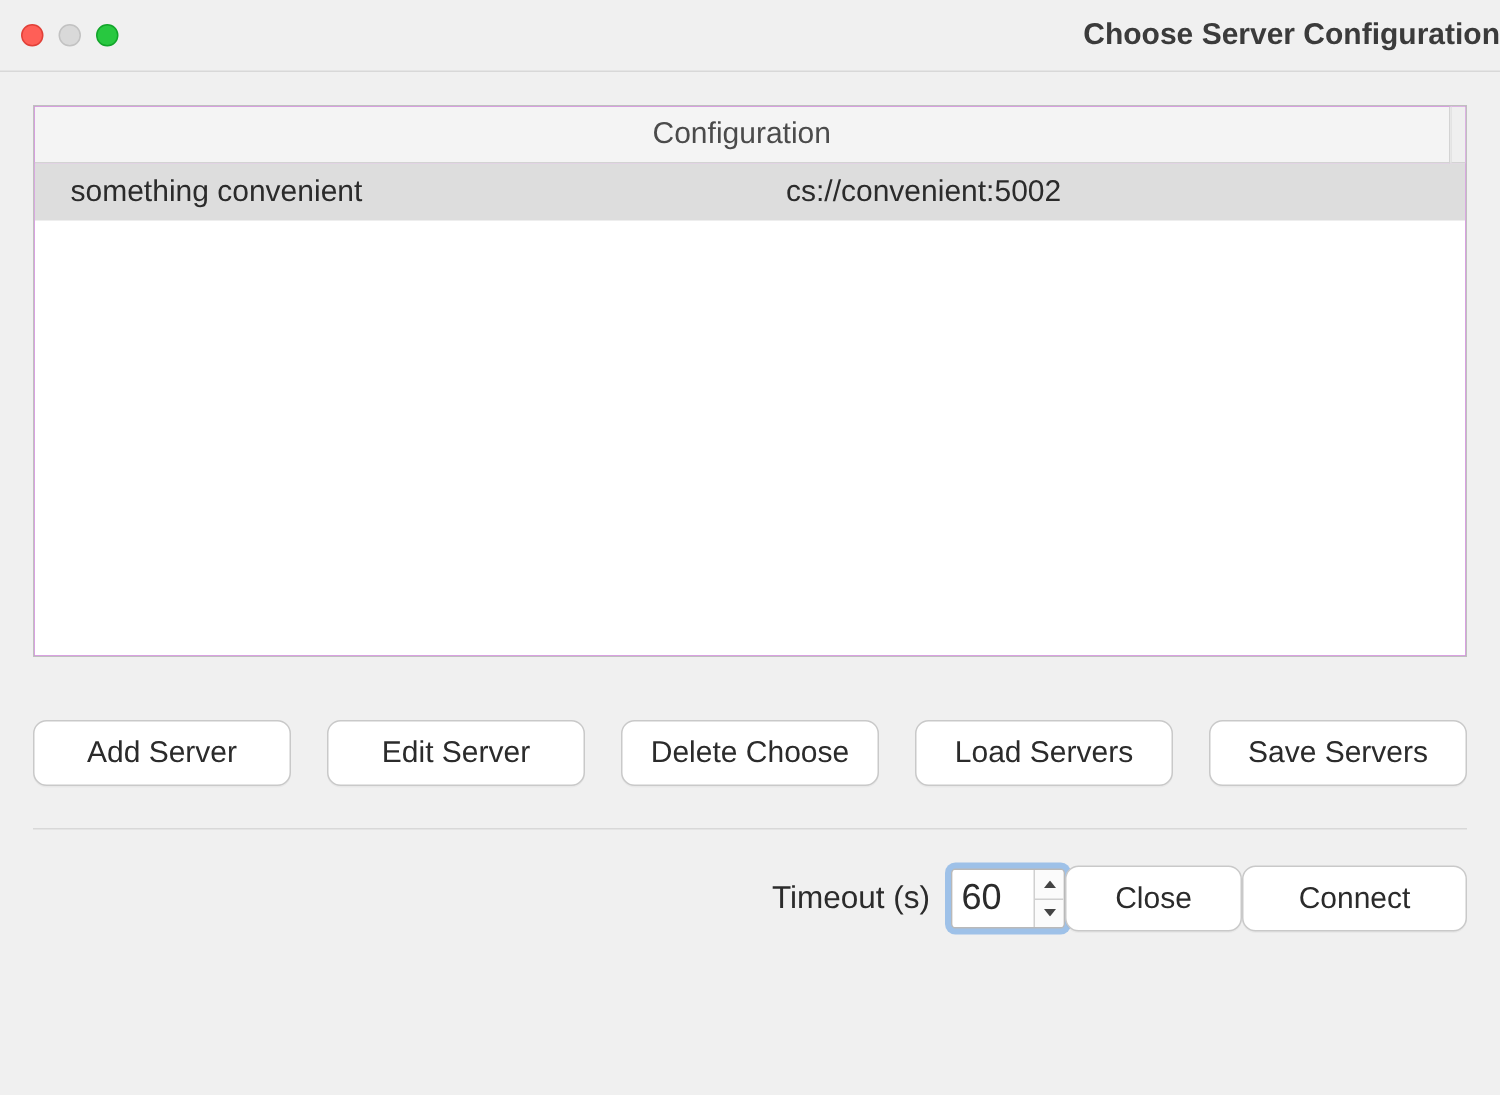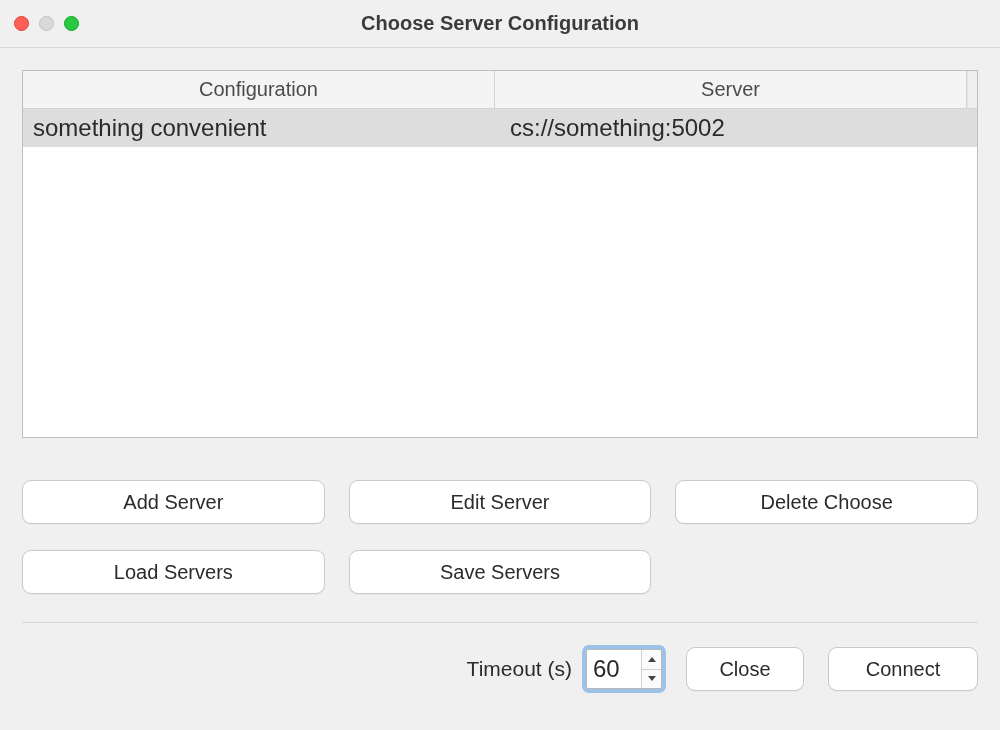--- a/index.html
+++ b/index.html
@@ -28,21 +28,21 @@
       width: 15px;
       height: 15px;
       border-radius: 50%;
     }
     .light.red { background: #ff5f57; border: 0.5px solid #e14038; }
     .light.gray { background: #d9d9d9; border: 0.5px solid #c2c2c2; }
     .light.green { background: #28c840; border: 0.5px solid #12a52a; }
     .window-title {
       position: absolute;
       left: 0; right: 0;
-      text-align: center;
+      text-align: right;
       font-weight: 700;
       font-size: 20px;
       color: #3b3b3b;
       pointer-events: none;
     }
     .content {
       padding: 22px 22px 0 22px;
     }
     .table-wrap {
       border: 1px solid #bfbfbf;
@@ -80,28 +80,28 @@
     .tr {
       display: flex;
       height: 38px;
       align-items: stretch;
     }
     .tr.selected { background: #dddddd; }
     .td {
       flex: 1;
       display: flex;
       align-items: center;
-      padding: 0 10px;
-      font-size: 24px;
+      padding: 0 24px;
+      font-size: 20px;
       color: #2b2b2b;
     }
     .button-grid {
       margin-top: 42px;
       display: grid;
-      grid-template-columns: repeat(3, 1fr);
+      grid-template-columns: repeat(5, 1fr);
       gap: 24px 24px;
       row-gap: 26px;
     }
     .btn {
       height: 44px;
       background: #ffffff;
       border: 1px solid #c9c9c9;
       border-radius: 9px;
       font-size: 20px;
       color: #2b2b2b;
@@ -110,21 +110,20 @@
     }
     .divider {
       margin-top: 28px;
       border: none;
       border-top: 1px solid #d8d8d8;
     }
     .footer {
       display: flex;
       align-items: center;
       justify-content: flex-end;
-      gap: 24px;
       padding: 24px 22px 0 22px;
     }
     .timeout-group {
       display: flex;
       align-items: center;
       gap: 14px;
     }
     .timeout-label {
       font-size: 21px;
       color: #2b2b2b;
@@ -177,27 +176,26 @@
     <div class="light green"></div>
   </div>
   <div class="window-title">Choose Server Configuration</div>
 </div>
 
 <div class="content">
 
   <div class="table-wrap">
     <div class="table-head">
       <div class="th">Configuration</div>
-      <div class="th">Server</div>
       <div class="scrollbar-gutter"></div>
     </div>
     <div class="table-body">
       <div class="tr selected">
         <div class="td">something convenient</div>
-        <div class="td">cs://something:5002</div>
+        <div class="td">cs://convenient:5002</div>
       </div>
     </div>
   </div>
 
   <div class="button-grid">
     <button class="btn">Add Server</button>
     <button class="btn">Edit Server</button>
     <button class="btn">Delete Choose</button>
     <button class="btn">Load Servers</button>
     <button class="btn">Save Servers</button>

